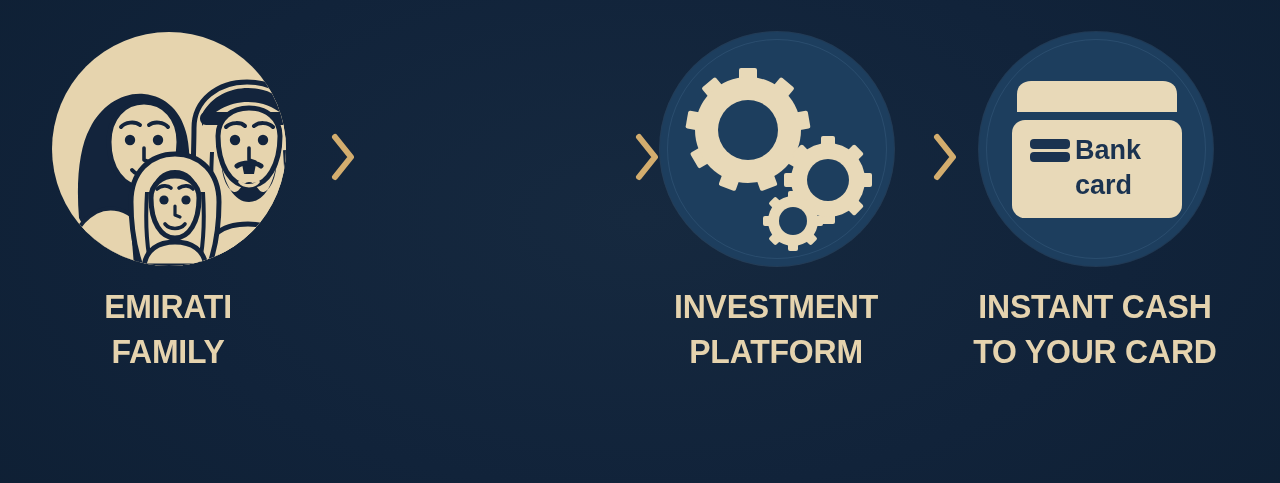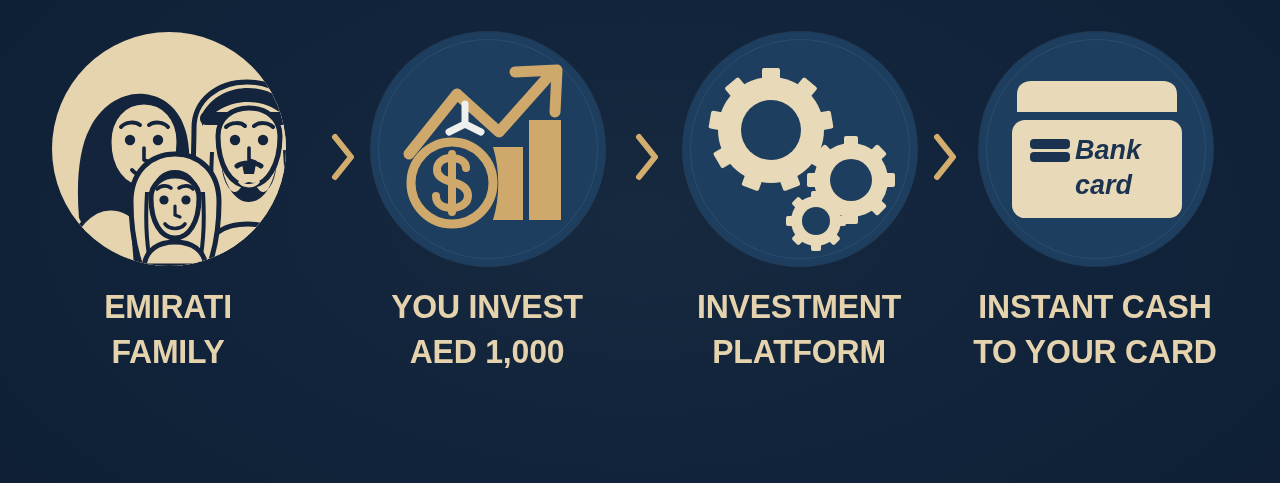--- a/index.html
+++ b/index.html
@@ -31,38 +31,37 @@
 
   
   .step {
     position: absolute;
     top: 22px;
     width: 250px;
     height: 420px;
   }
   .step-1 { left: 43px; }
   .step-2 { left: 362px; }
-  .step-3 { left: 674px; }
+  .step-3 { left: 651px; }
   .step-4 { left: 970px; }
 
   .circle {
     position: absolute;
     left: 9px;
     top: 10px;
     width: 234px;
     height: 234px;
     border-radius: 50%;
   }
   .circle-cream {
     background: #e6d4ae;
   }
   .circle-navy {
     background: #1d3e5e;
     box-shadow: 0 0 0 1px rgba(90,140,180,.22);
-    font-style: italic;
   }
   .circle-navy::after {
     content: "";
     position: absolute;
     left: 7px; top: 7px; right: 7px; bottom: 7px;
     border-radius: 50%;
     border: 1px solid rgba(130,175,215,.13);
     pointer-events: none;
   }
   .icon-wrap {
@@ -194,46 +193,20 @@
             </g>
           </svg>
         </div>
       </div>
       <div class="label">
         <span class="ln">EMIRATI</span>
         <span class="ln">FAMILY</span>
       </div>
     </div>
 
-    <div class="step step-2">
-      <div class="circle circle-navy">
-        <div class="icon-wrap">
-          <svg viewBox="0 0 234 234" width="234" height="234">
-
-            <path d="M38 122 L86 62 L128 100 L176 46" stroke="#cfa96c" stroke-width="11" fill="none" stroke-linecap="round" stroke-linejoin="round"></path>
-            <path d="M144 40 L186 38 L184 80" stroke="#cfa96c" stroke-width="11" fill="none" stroke-linecap="round" stroke-linejoin="round"></path>
-
-            <path d="M94 72 L94 92 M94 92 L78 100 M94 92 L110 100" stroke="#eef0ee" stroke-width="7" fill="none" stroke-linecap="round" stroke-linejoin="round"></path>
-
-            <circle cx="81" cy="151" r="41" stroke="#cfa96c" stroke-width="9" fill="none"></circle>
-            <path d="M81 122 L81 180" stroke="#cfa96c" stroke-width="8" stroke-linecap="round"></path>
-            <path d="M95 136 C95 129 88 126 80 126 C71 126 66 131 66 138
-                     C66 145 73 148 81 150 C90 152 97 156 97 164
-                     C97 171 90 176 81 176 C72 176 65 172 65 164" stroke="#cfa96c" stroke-width="8" fill="none" stroke-linecap="round" stroke-linejoin="round"></path>
-
-            <path d="M122 115 L152 115 L152 188 L122 188 C129 165 129 138 122 115 Z" fill="#cfa96c"></path>
-            <rect x="158" y="88" width="32" height="100" fill="#cfa96c"></rect>
-          </svg>
-        </div>
-      </div>
-      <div class="label">
-        <span class="ln">YOU INVEST</span>
-        <span class="ln">AED 1,000</span>
-      </div>
-    </div>
 
     <div class="step step-3">
       <div class="circle circle-navy">
         <div class="icon-wrap">
           <svg viewBox="0 0 234 234" width="234" height="234">
             <g fill="#e8d9b8">
 
               <g transform="translate(88,98)">
                 <g>
                   <rect x="-9" y="-62" width="18" height="18" rx="2"></rect>

